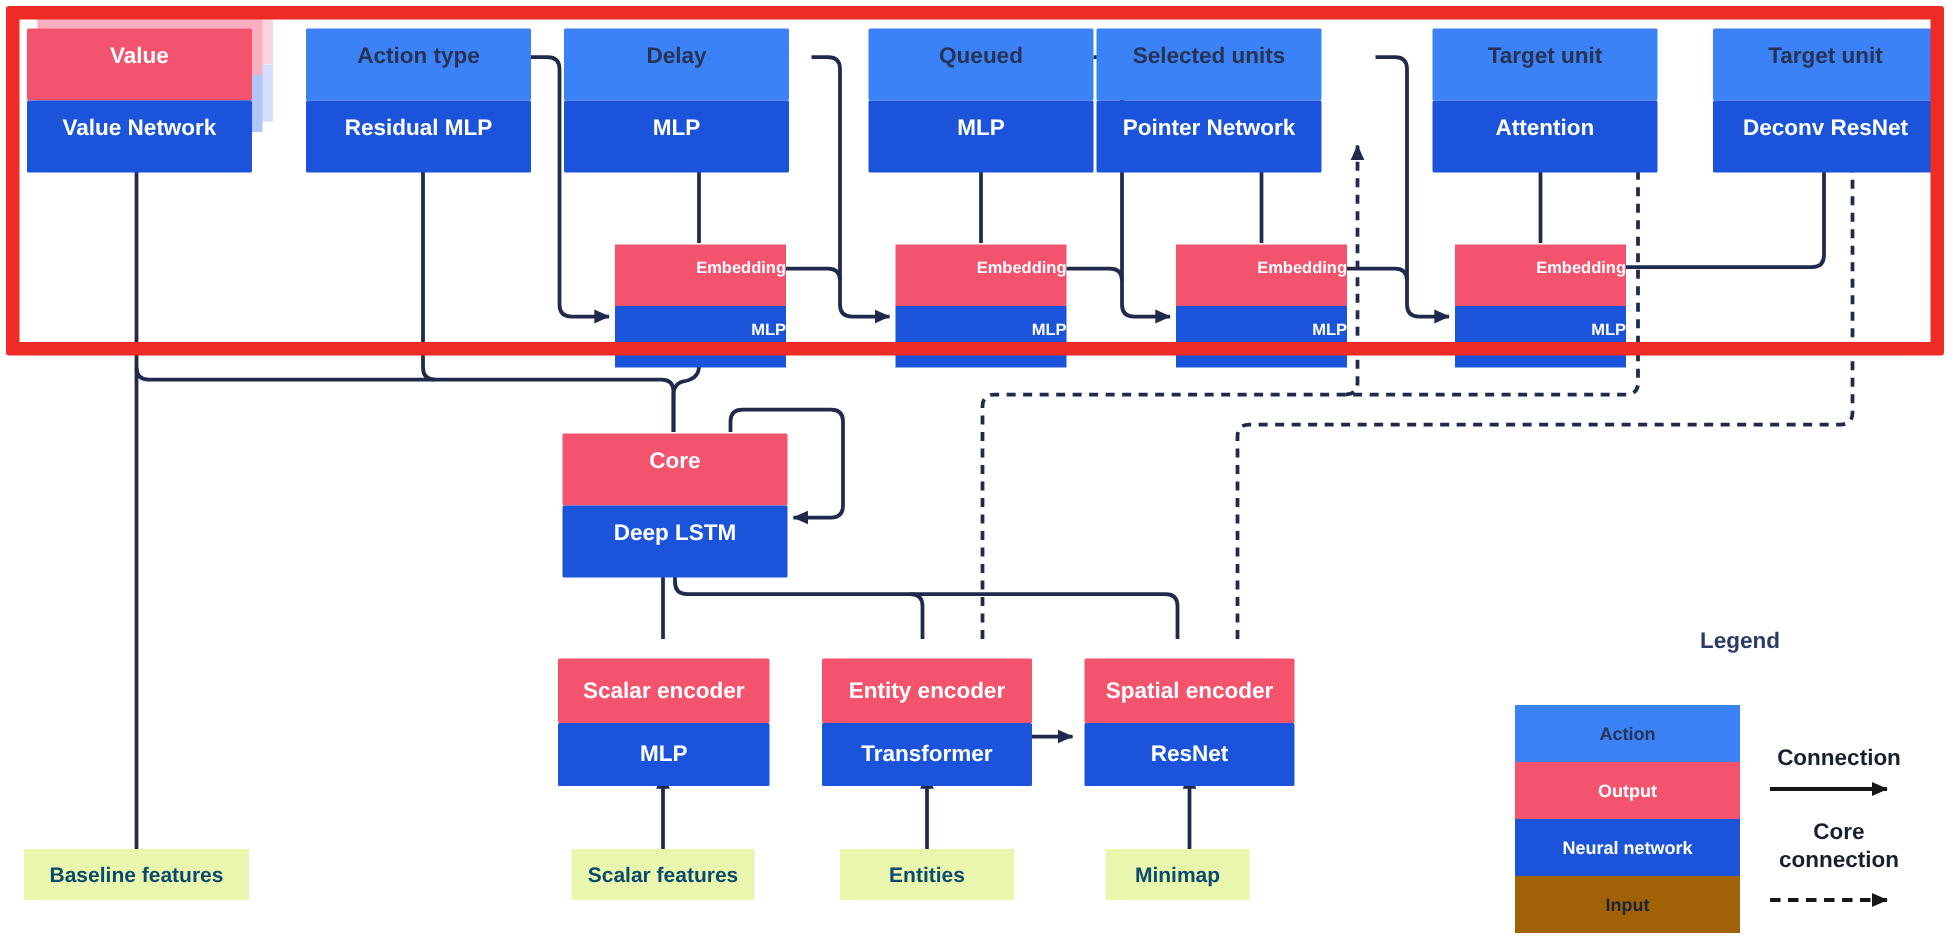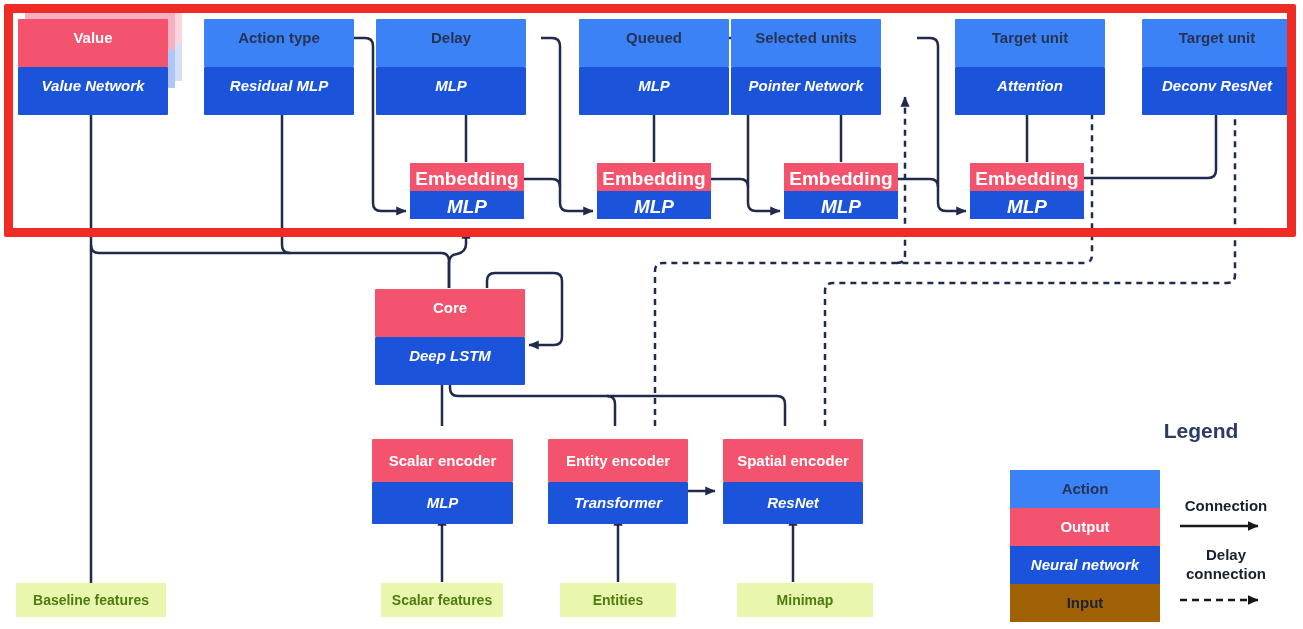--- a/index.html
+++ b/index.html
@@ -12,44 +12,44 @@
   .frame{
     position:absolute;left:4px;top:4px;width:1292px;height:233px;
     border:9px solid #EE2B25;box-sizing:border-box;z-index:3;border-radius:2px;
   }
   
   .head{top:19px;width:150px;}
   .hrow{height:48px;line-height:38px;text-align:center;font-size:15px;font-weight:600;
         white-space:nowrap;overflow:hidden;border-radius:1px;}
   .bg-yellow{background:#3b82f6;color:#273355;}
   .bg-pink{background:#F4536E;color:#ffffff;}
-  .bg-blue{background:#1B54DB;color:#ffffff;font-style:italic;}
+  .bg-blue{background:#1B54DB;color:#ffffff;}
   .bg-input{background:#a16207;color:#1B2335;}
   
   .ghost{position:absolute;width:150px;height:76px;z-index:2;}
   .ghost .g-top,.ghost .g-bot{height:38px;}
   .ghost1 .g-top{background:#F8AFC0;} .ghost1 .g-bot{background:#AEC6F8;}
   .ghost2 .g-top{background:#FBD5DE;} .ghost2 .g-bot{background:#D3DFFB;}
   
   .emb{top:163px;width:114px;}
-  .erow{height:28px;line-height:32px;text-align:center;font-size:19px;font-weight:600;}
+  .erow{height:41px;line-height:32px;text-align:right;font-size:11px;font-weight:600;}
   
   .core{left:375px;top:289px;width:150px;}
   
   .enc{top:427px;margin-top:12px;}
   .enc .hrow.t{height:43px;line-height:43px;}
   .enc .hrow.b{height:42px;line-height:42px;}
   
-  .inp{top:583px;height:34px;line-height:34px;text-align:center;
-       font-size:14px;font-weight:700;color:#4d7c0f;background:#E9F6AE;}
-  
-  .legend-title{position:absolute;left:1136px;top:419px;width:130px;text-align:center;
-                font-size:21px;font-weight:600;color:#2B3A66;z-index:2;}
+  .inp{top:566px;height:34px;line-height:34px;text-align:center;
+       font-size:14px;font-weight:700;color:#0c4a6e;background:#E9F6AE;}
+  
+  .legend-title{position:absolute;left:1095px;top:419px;width:130px;text-align:center;
+                font-size:15px;font-weight:600;color:#2B3A66;z-index:2;}
   .legend-swatch{position:absolute;left:1010px;width:150px;height:38px;line-height:38px;
-                 text-align:center;font-size:15px;font-weight:600;z-index:2;}
+                 text-align:center;font-size:12px;font-weight:600;z-index:2;}
   .legend-label{position:absolute;left:1172px;width:108px;text-align:center;font-size:15px;
                 font-weight:600;color:#17212E;z-index:2;line-height:19px;}
 </style>
 </head>
 <body>
 
 <div class="stage">
 
   <svg class="wires" width="1303" height="629" viewBox="0 0 1303 629">
     <defs>
@@ -179,25 +179,25 @@
     <div class="hrow b bg-blue">Transformer</div>
   </div>
   <div class="node enc" style="left:723px;width:140px">
     <div class="hrow t bg-pink">Spatial encoder</div>
     <div class="hrow b bg-blue">ResNet</div>
   </div>
 
   <div class="node inp" style="left:16px;width:150px">Baseline features</div>
   <div class="node inp" style="left:381px;width:122px">Scalar features</div>
   <div class="node inp" style="left:560px;width:116px">Entities</div>
-  <div class="node inp" style="left:737px;width:136px">Minimap</div>
+  <div class="node inp" style="left:737px;width:96px">Minimap</div>
 
   <div class="legend-title">Legend</div>
   <div class="legend-swatch bg-yellow" style="top:470px">Action</div>
   <div class="legend-swatch bg-pink" style="top:508px">Output</div>
   <div class="legend-swatch bg-blue" style="top:546px">Neural network</div>
   <div class="legend-swatch bg-input" style="top:584px">Input</div>
   <div class="legend-label" style="top:496px">Connection</div>
-  <div class="legend-label" style="top:545px">Delay connection</div>
+  <div class="legend-label" style="top:545px">Core connection</div>
 
   <div class="frame"></div>
 
 </div>
 
 </body></html>

